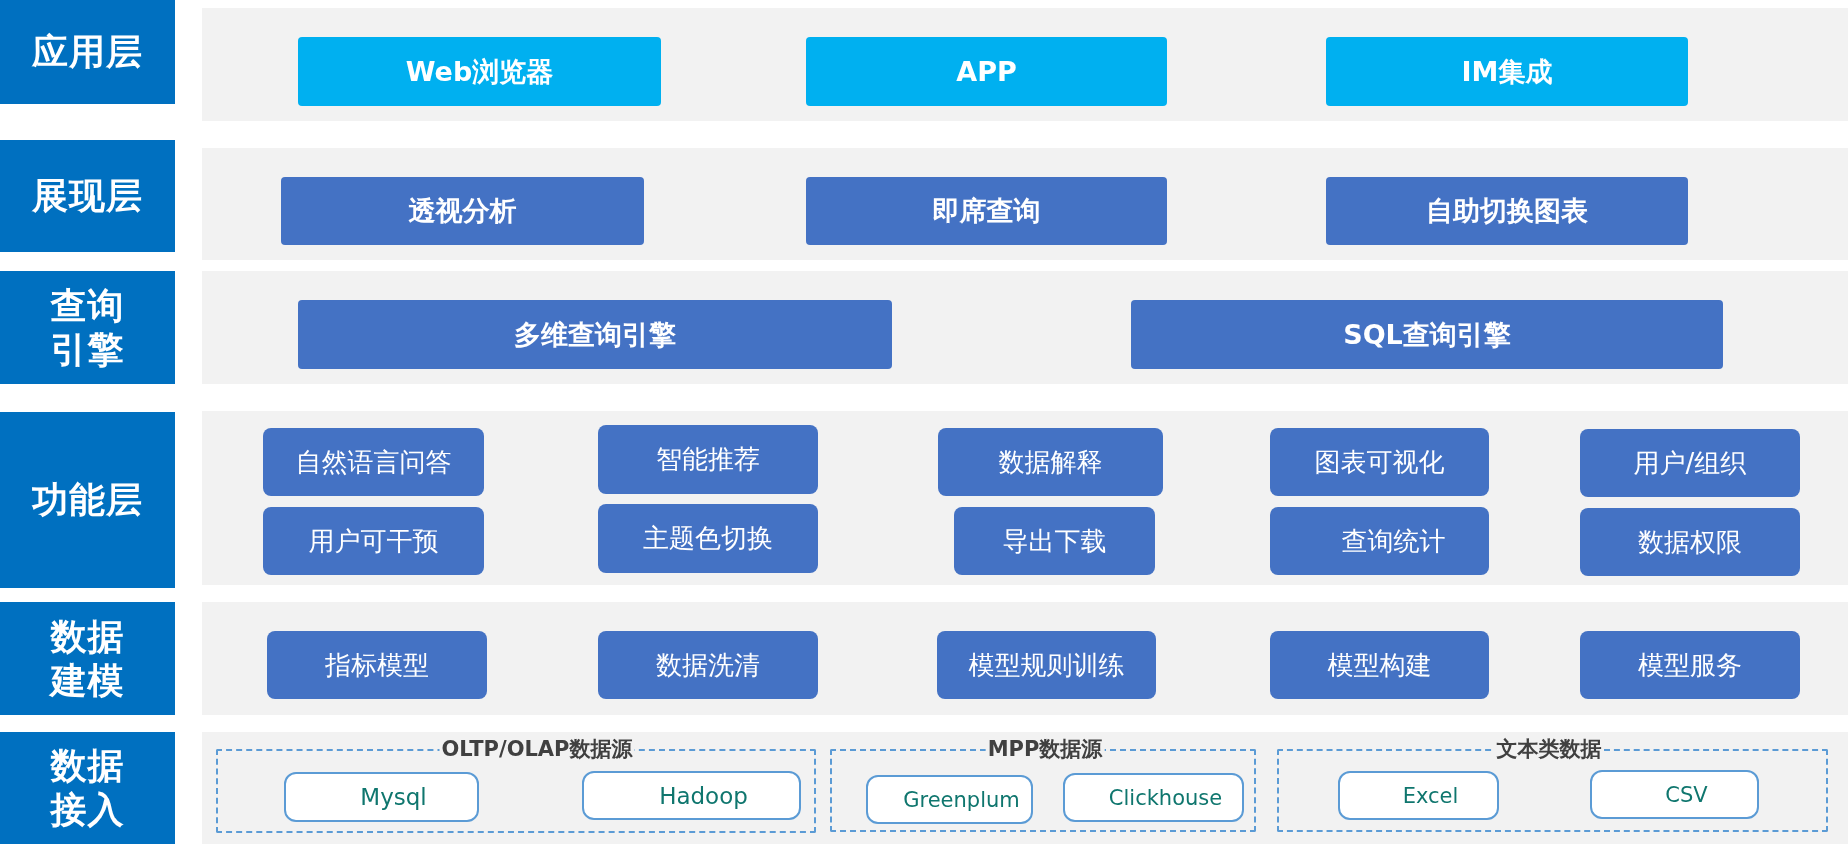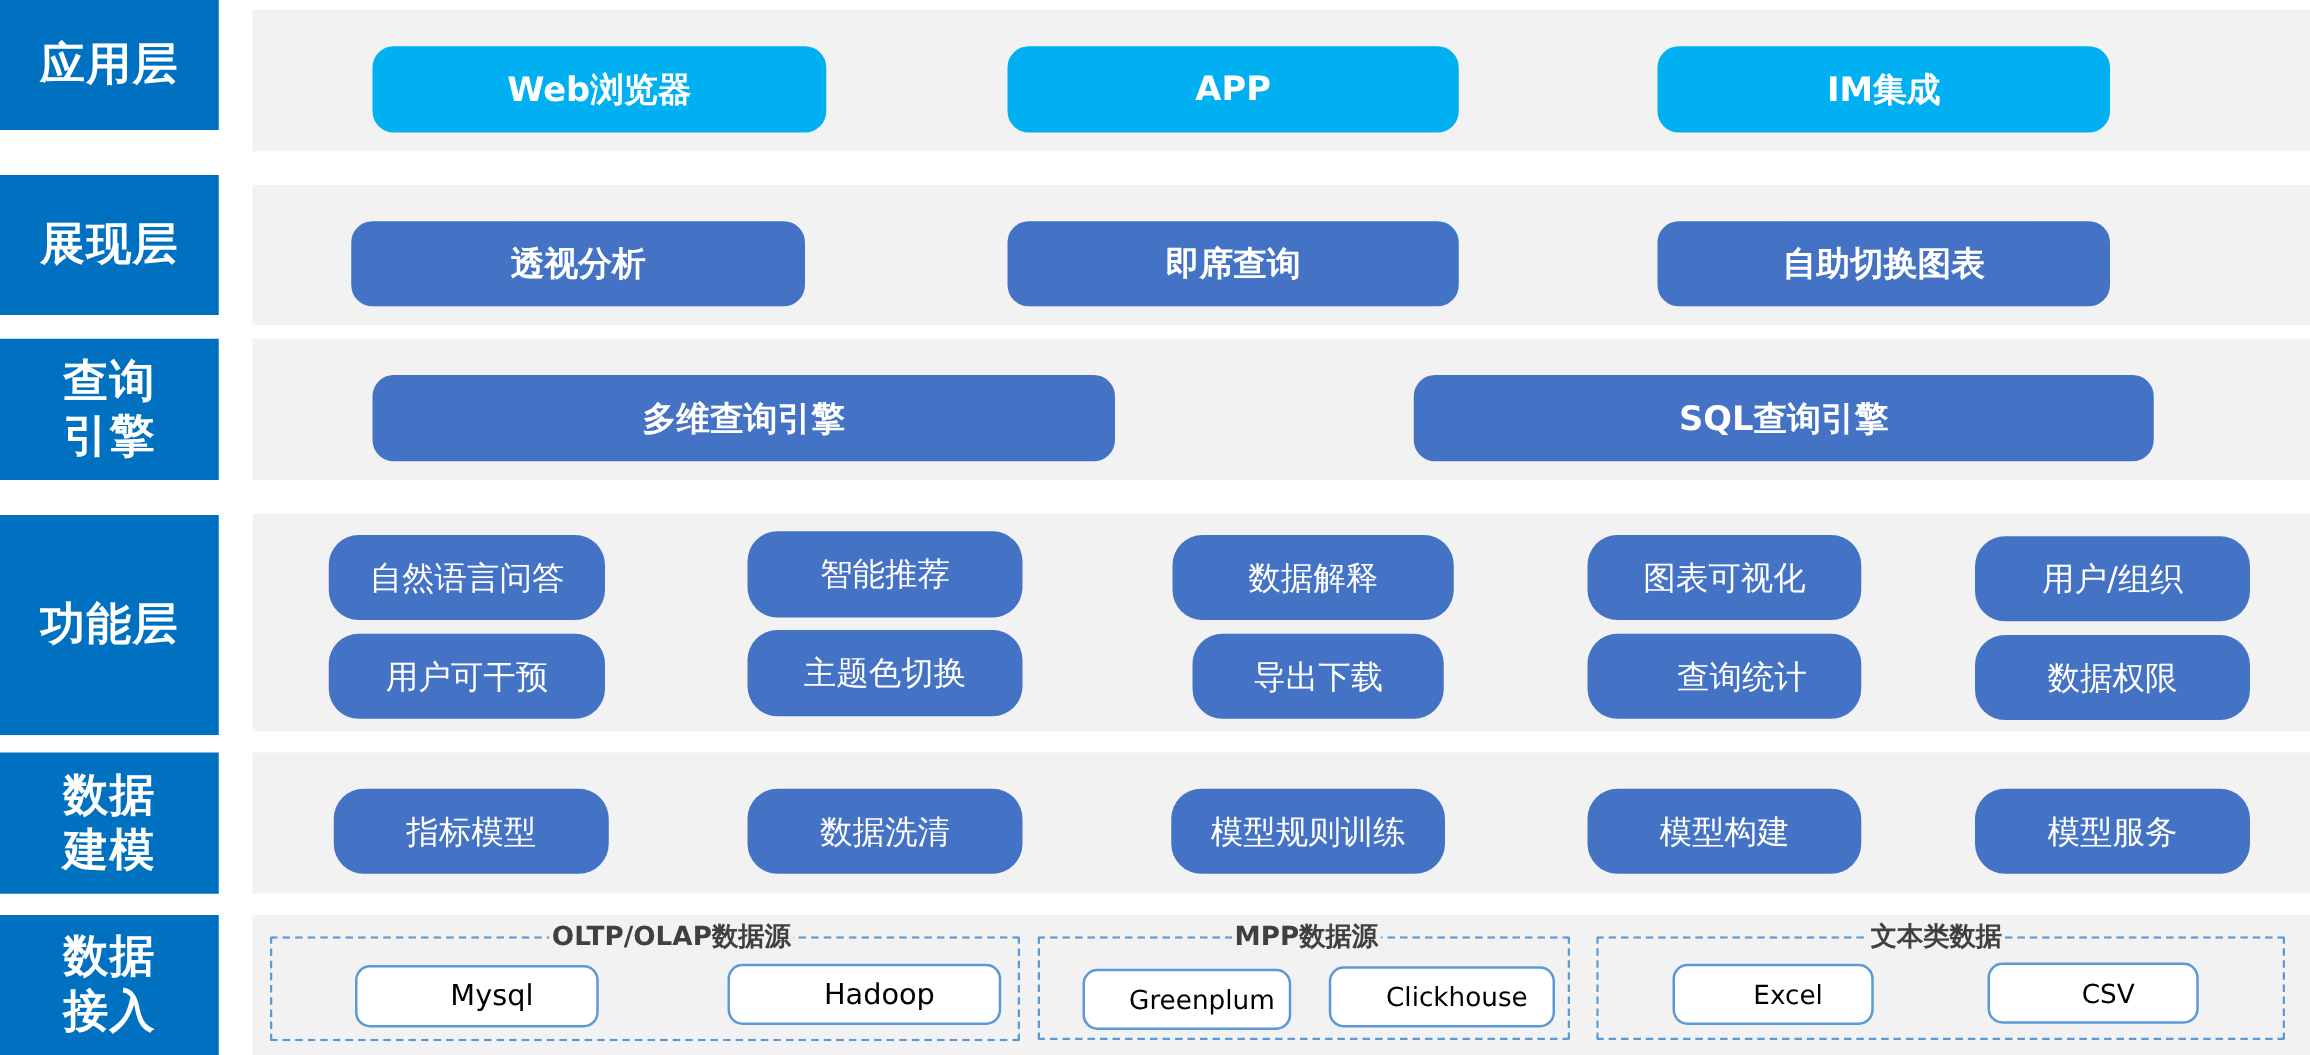--- a/index.html
+++ b/index.html
@@ -4,29 +4,29 @@
 <style>
   html, body { margin: 0; padding: 0; background: #ffffff; }
   body { width: 1848px; height: 844px; position: relative; overflow: hidden;
          font-family: "DejaVu Sans", "Liberation Sans", sans-serif; }
   .abs { position: absolute; box-sizing: border-box; }
   .layer-label { background: #0070C0; color: #fff; font-weight: bold; font-size: 36px;
     display: flex; align-items: center; justify-content: center; text-align: center;
     line-height: 44px; left: 0; width: 175px; white-space: pre-line; letter-spacing: 1px; }
   .band { background: #F2F2F2; left: 202px; width: 1646px; }
   .btn { display: flex; align-items: center; justify-content: center; color: #fff;
-    border-radius: 17px; }
+    border-radius: 4px; }
   .btn-app { background: #00B0F0; font-weight: bold; font-size: 27px; }
   .btn-pres { background: #4472C4; font-weight: bold; font-size: 27px; }
-  .btn-func { background: #4472C4; font-size: 26px; border-radius: 24px; }
+  .btn-func { background: #4472C4; font-size: 26px; border-radius: 8px; }
   .group-box { border: 2px dashed #5B9BD5; border-radius: 2px; }
   .group-title { color: #404040; font-weight: bold; font-size: 21px; background: #F2F2F2;
     padding: 0 2px; transform: translateX(-50%); white-space: nowrap; line-height: 24px; }
   .src { background: #ffffff; border: 2px solid #5B9BD5; border-radius: 12px;
-    display: flex; align-items: center; justify-content: center; color: #000000; font-size: 23px; padding-left: 24px; }
+    display: flex; align-items: center; justify-content: center; color: #0f766e; font-size: 23px; padding-left: 24px; }
 </style>
 </head>
 <body>
 
 <div class="abs layer-label" style="top:0;height:104px;">应用层</div>
 <div class="abs band" style="top:8px;height:113px;"></div>
 <div class="abs btn btn-app" style="left:298px;top:37px;width:363px;height:69px;">Web浏览器</div>
 <div class="abs btn btn-app" style="left:806px;top:37px;width:361px;height:69px;">APP</div>
 <div class="abs btn btn-app" style="left:1326px;top:37px;width:362px;height:69px;">IM集成</div>
 

